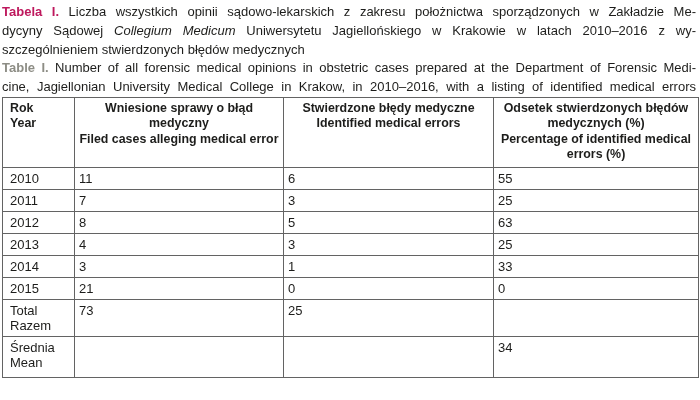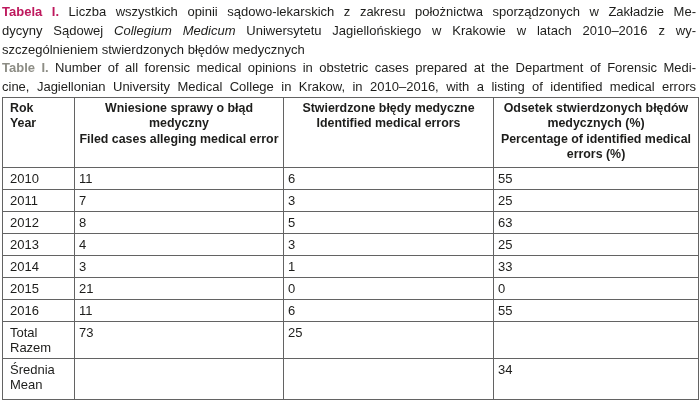--- a/index.html
+++ b/index.html
@@ -144,26 +144,20 @@
         <td>3</td>
         <td>1</td>
         <td>33</td>
       </tr>
       <tr class="year-row">
         <td class="c-year">2015</td>
         <td>21</td>
         <td>0</td>
         <td>0</td>
       </tr>
-      <tr class="year-row">
-        <td class="c-year">2016</td>
-        <td>11</td>
-        <td>6</td>
-        <td>55</td>
-      </tr>
       <tr class="total-row">
         <td class="c-year">
           <span class="hdr-line">Total</span>
           <span class="hdr-line">Razem</span>
         </td>
         <td>73</td>
         <td>25</td>
         <td></td>
       </tr>
       <tr class="mean-row">

